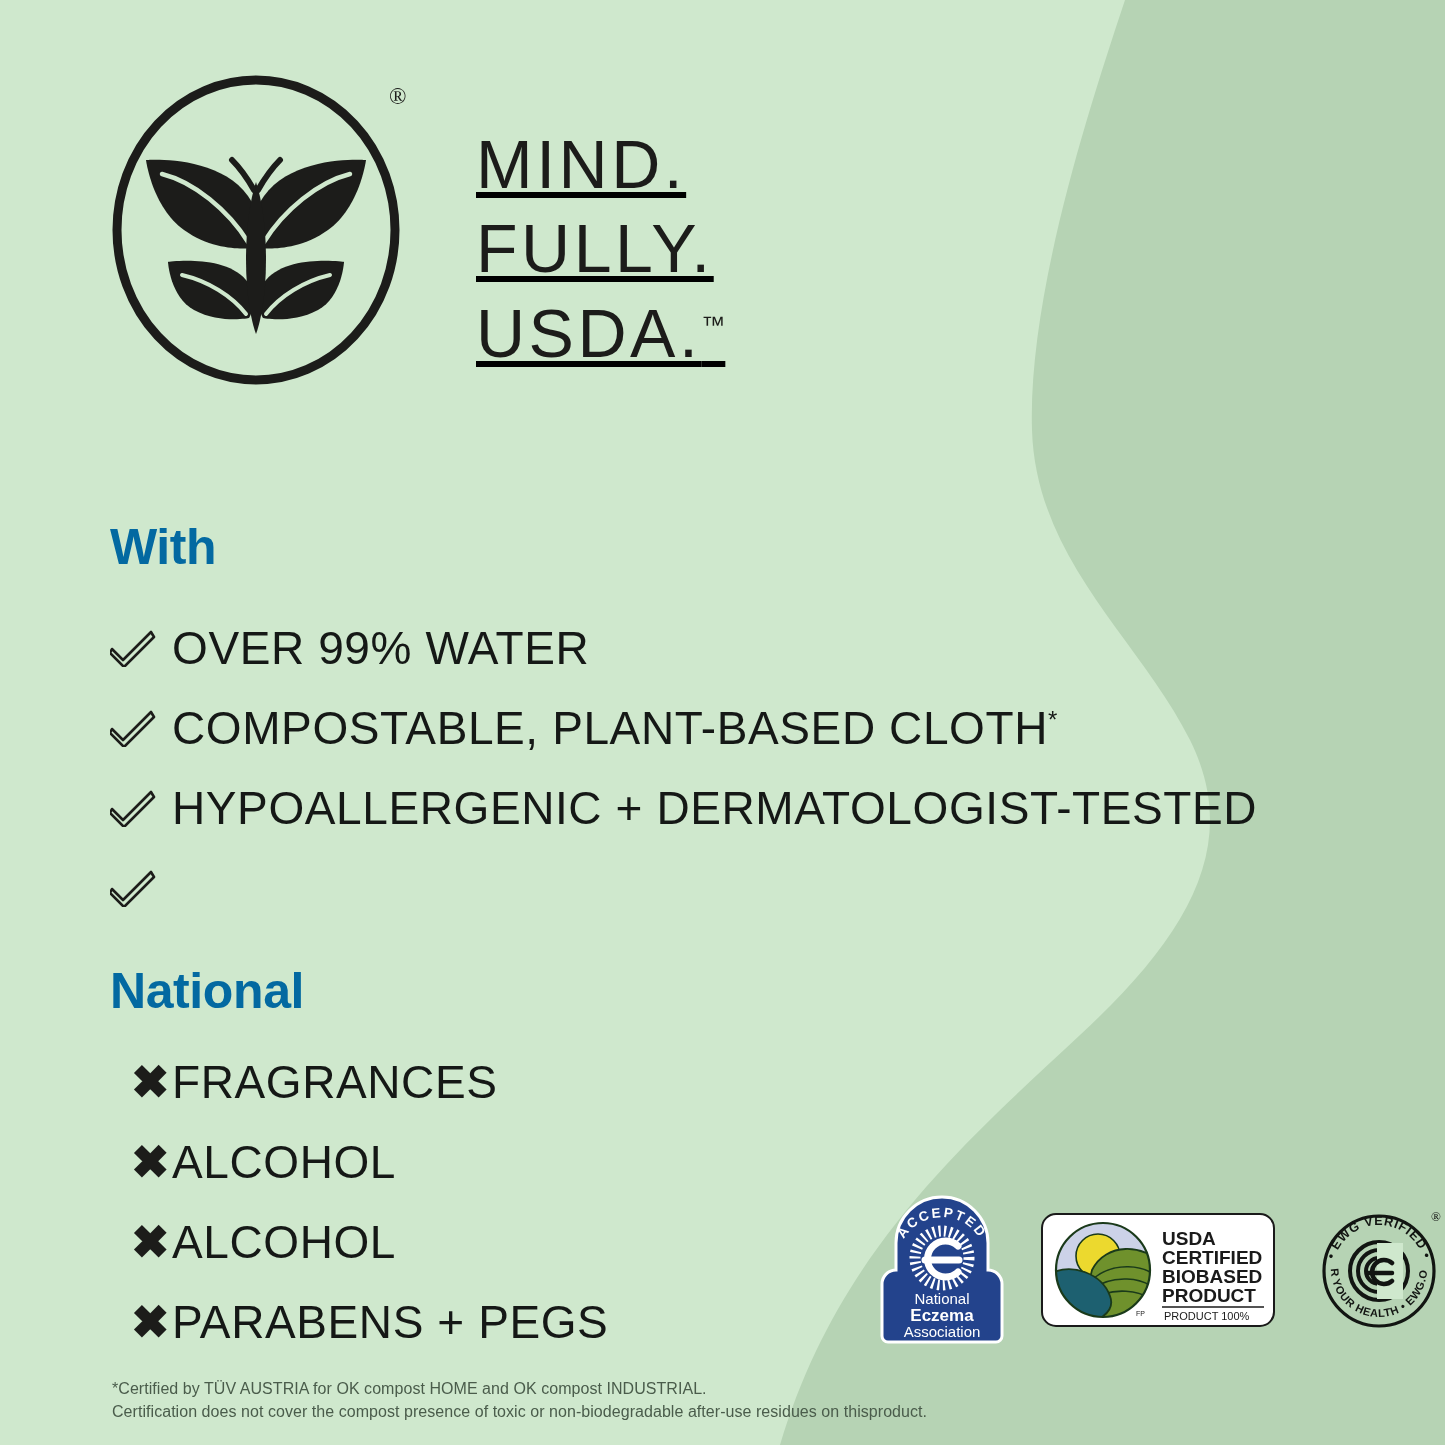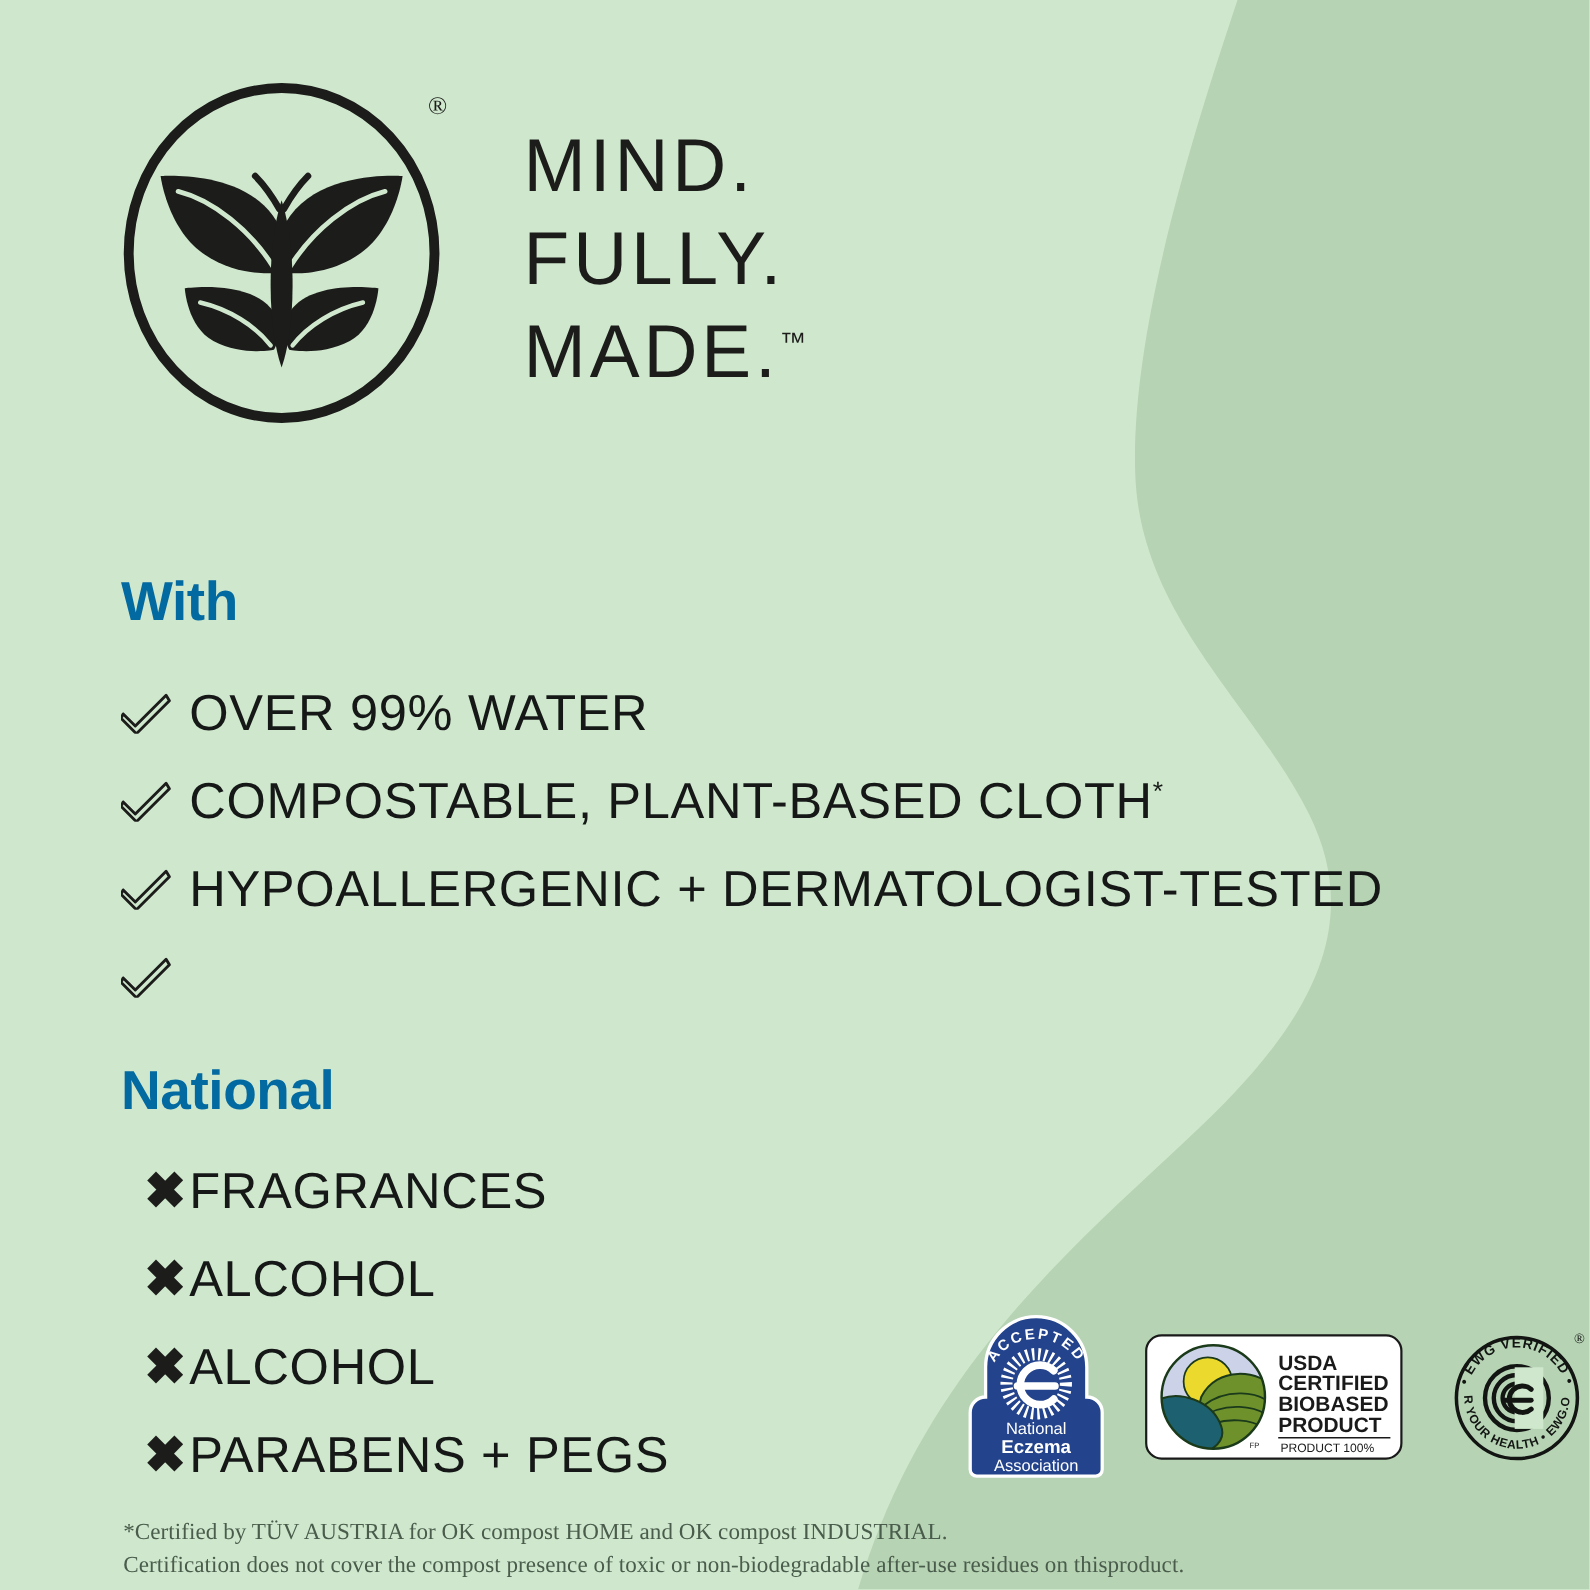--- a/index.html
+++ b/index.html
@@ -57,22 +57,23 @@
     position: absolute;
     left: 281px;
     top: 14px;
     font-size: 23px;
     color: #1c1c1a;
     font-family: "Liberation Serif", serif;
   }
 
   #brand-wordmark {
     margin-left: 48px;
-    margin-top: 48px;
+    margin-top: 61px;
     line-height: 0.99;
+    text-decoration: underline;
   }
 
   .wordmark-line {
     font-size: 68px;
     letter-spacing: 3.5px;
     color: #1c1c1a;
     font-weight: 400;
     white-space: nowrap;
     font-family: "Liberation Sans", sans-serif;
     margin-bottom: 17px;
@@ -139,25 +140,25 @@
     color: #1c1c1a;
     line-height: 1;
     margin-left: 21px;
   }
 
   
   #footnote {
     position: absolute;
     left: 112px;
     top: 1378px;
-    font-size: 21px;
+    font-size: 16px;
     line-height: 1.42;
     color: #4a5c4b;
     letter-spacing: 0.05px;
-    font-family: Liberation Serif, serif;
+    font-family: Liberation Sans, sans-serif;
   }
 
   
   #badge-row {
     position: absolute;
     left: 878px;
     top: 1194px;
     display: flex;
     align-items: center;
   }
@@ -213,21 +214,21 @@
           <path fill="none" stroke="#1c1c1a" stroke-width="6" stroke-linecap="round" d="M150,120 C158,106 166,96 172,90"></path>
         </svg>
 
         <span id="brand-registered">®</span>
       </div>
 
       <div id="brand-wordmark">
         <div class="wordmark-line">MIND.</div>
         <div class="wordmark-line">FULLY.</div>
         <div class="wordmark-line">
-          <span>MADE.</span><span class="tm">™</span>
+          <span>USDA.</span><span class="tm">™</span>
         </div>
       </div>
     </div>
 
     <div class="section-heading" id="heading-with">With</div>
 
     <div class="feature-list" id="with-list">
 
       <div class="feature-row">
         <span class="feature-icon">

